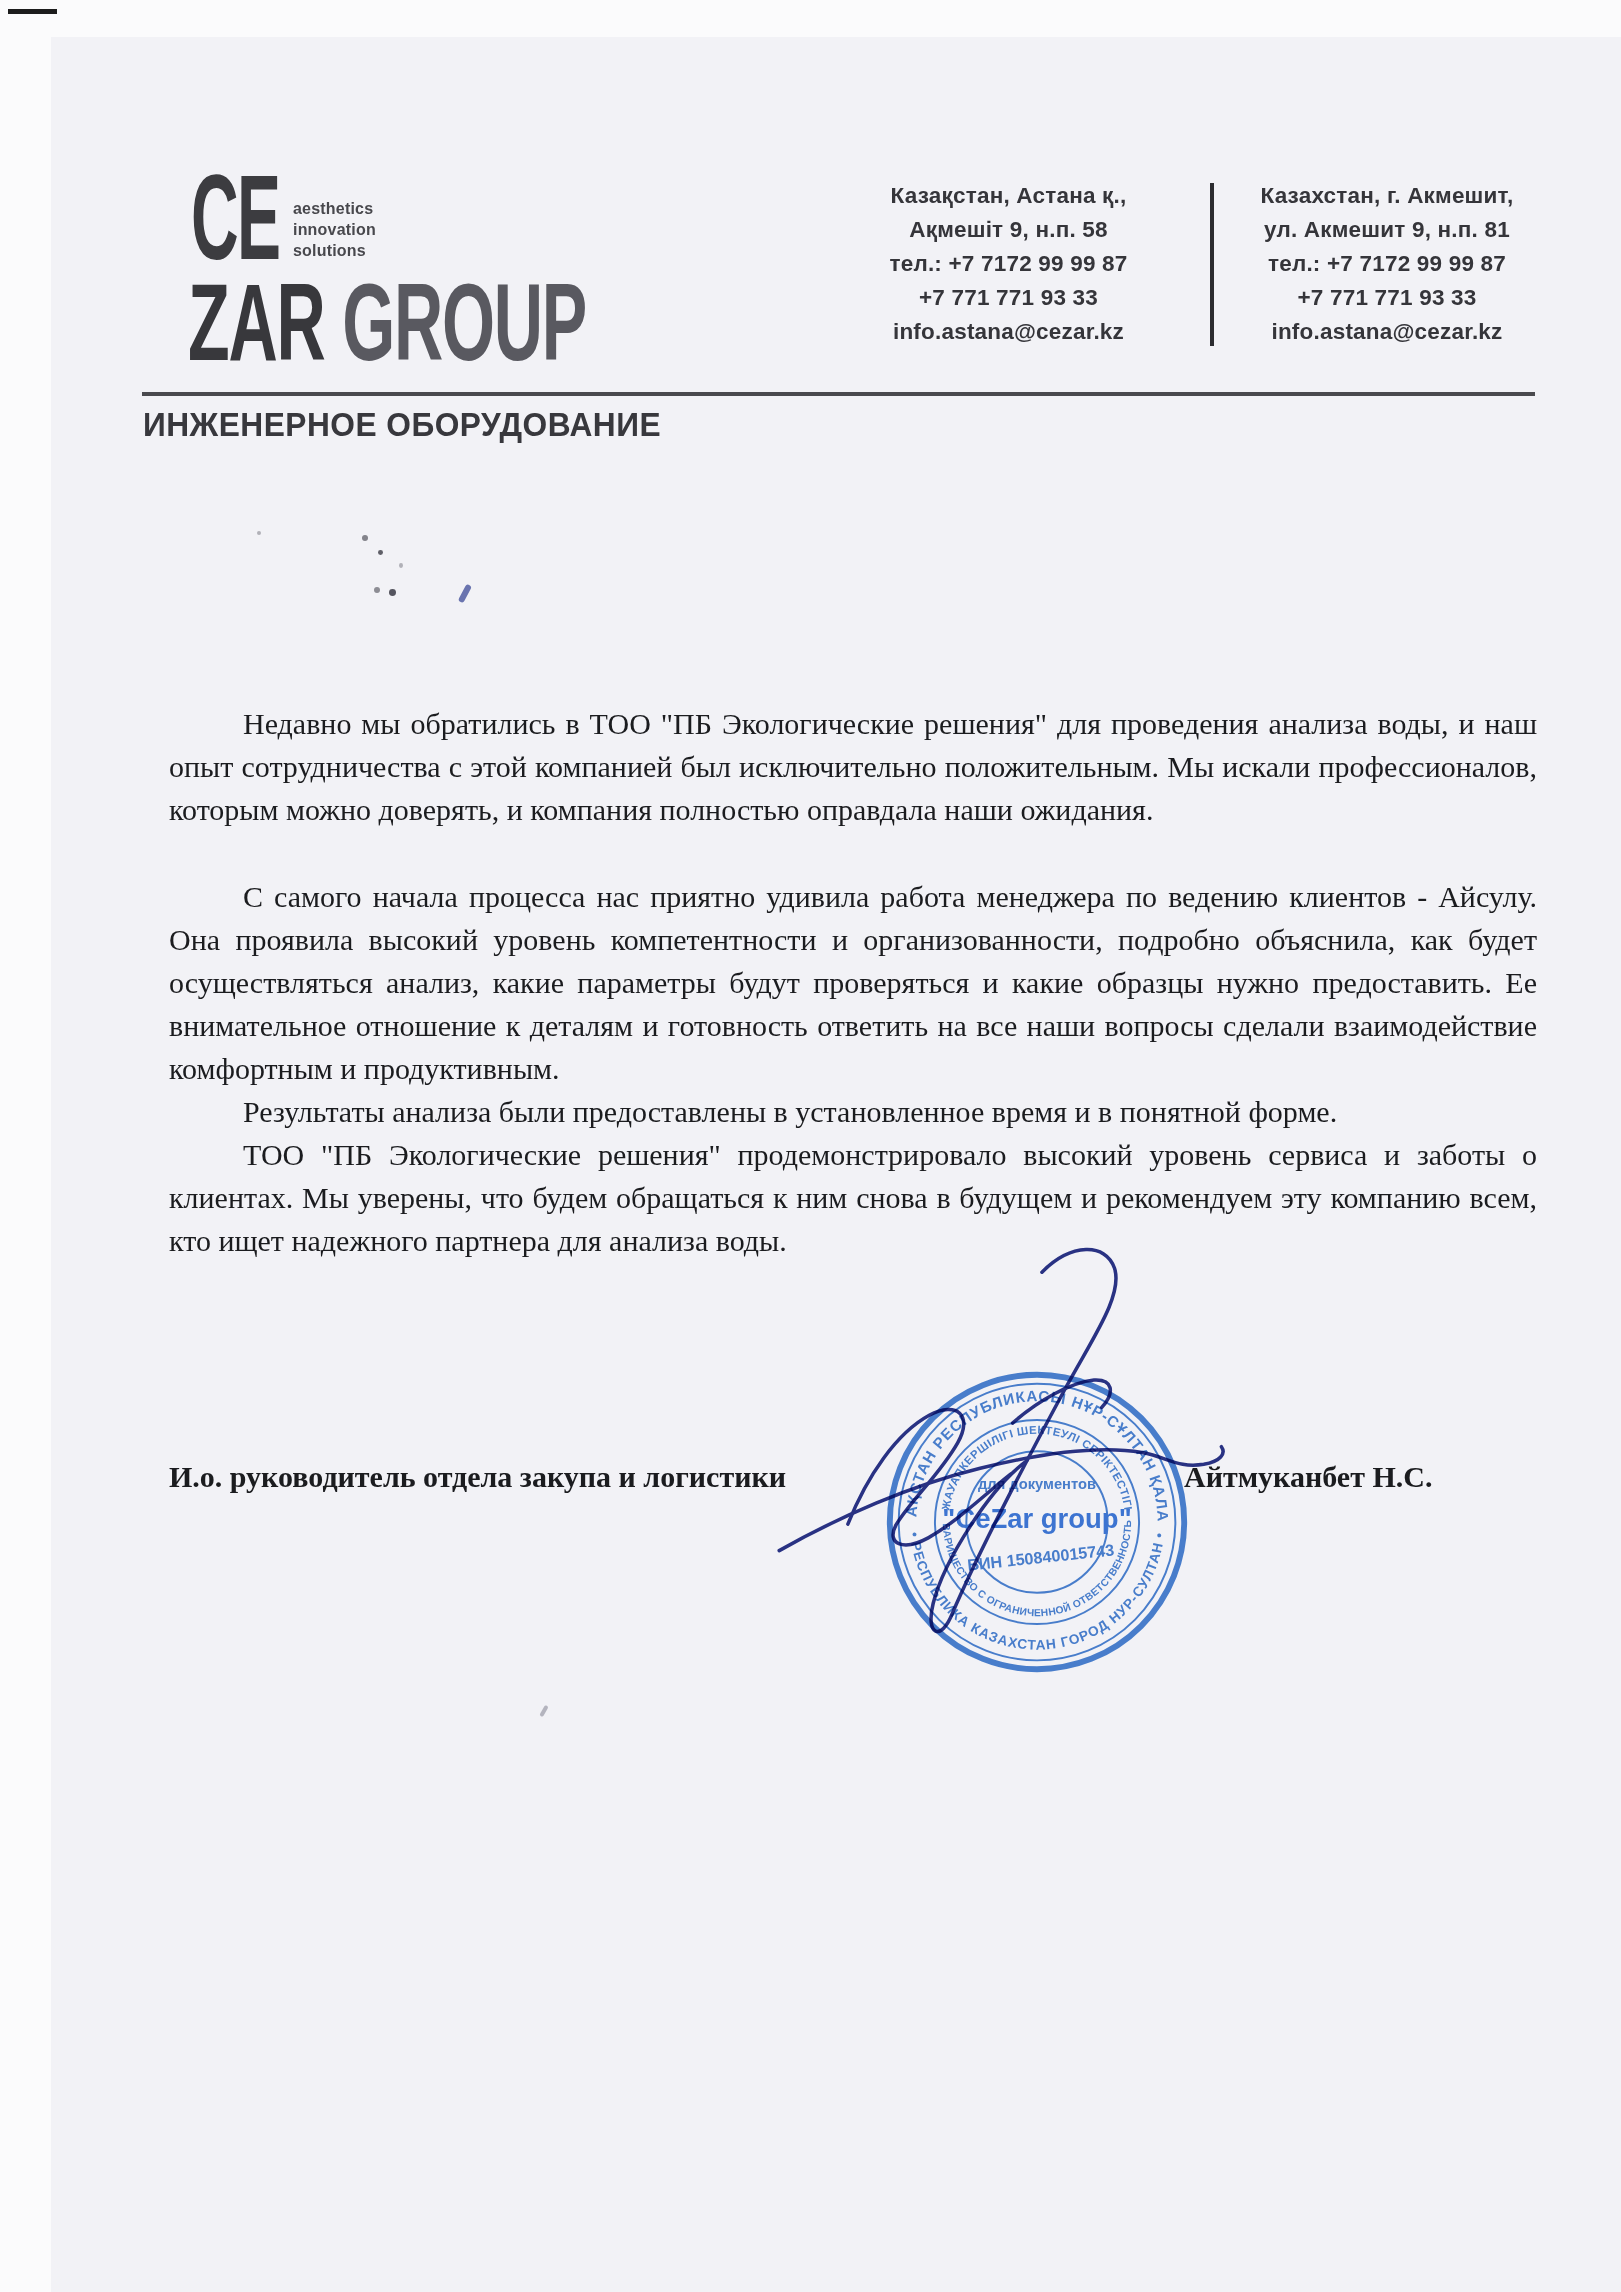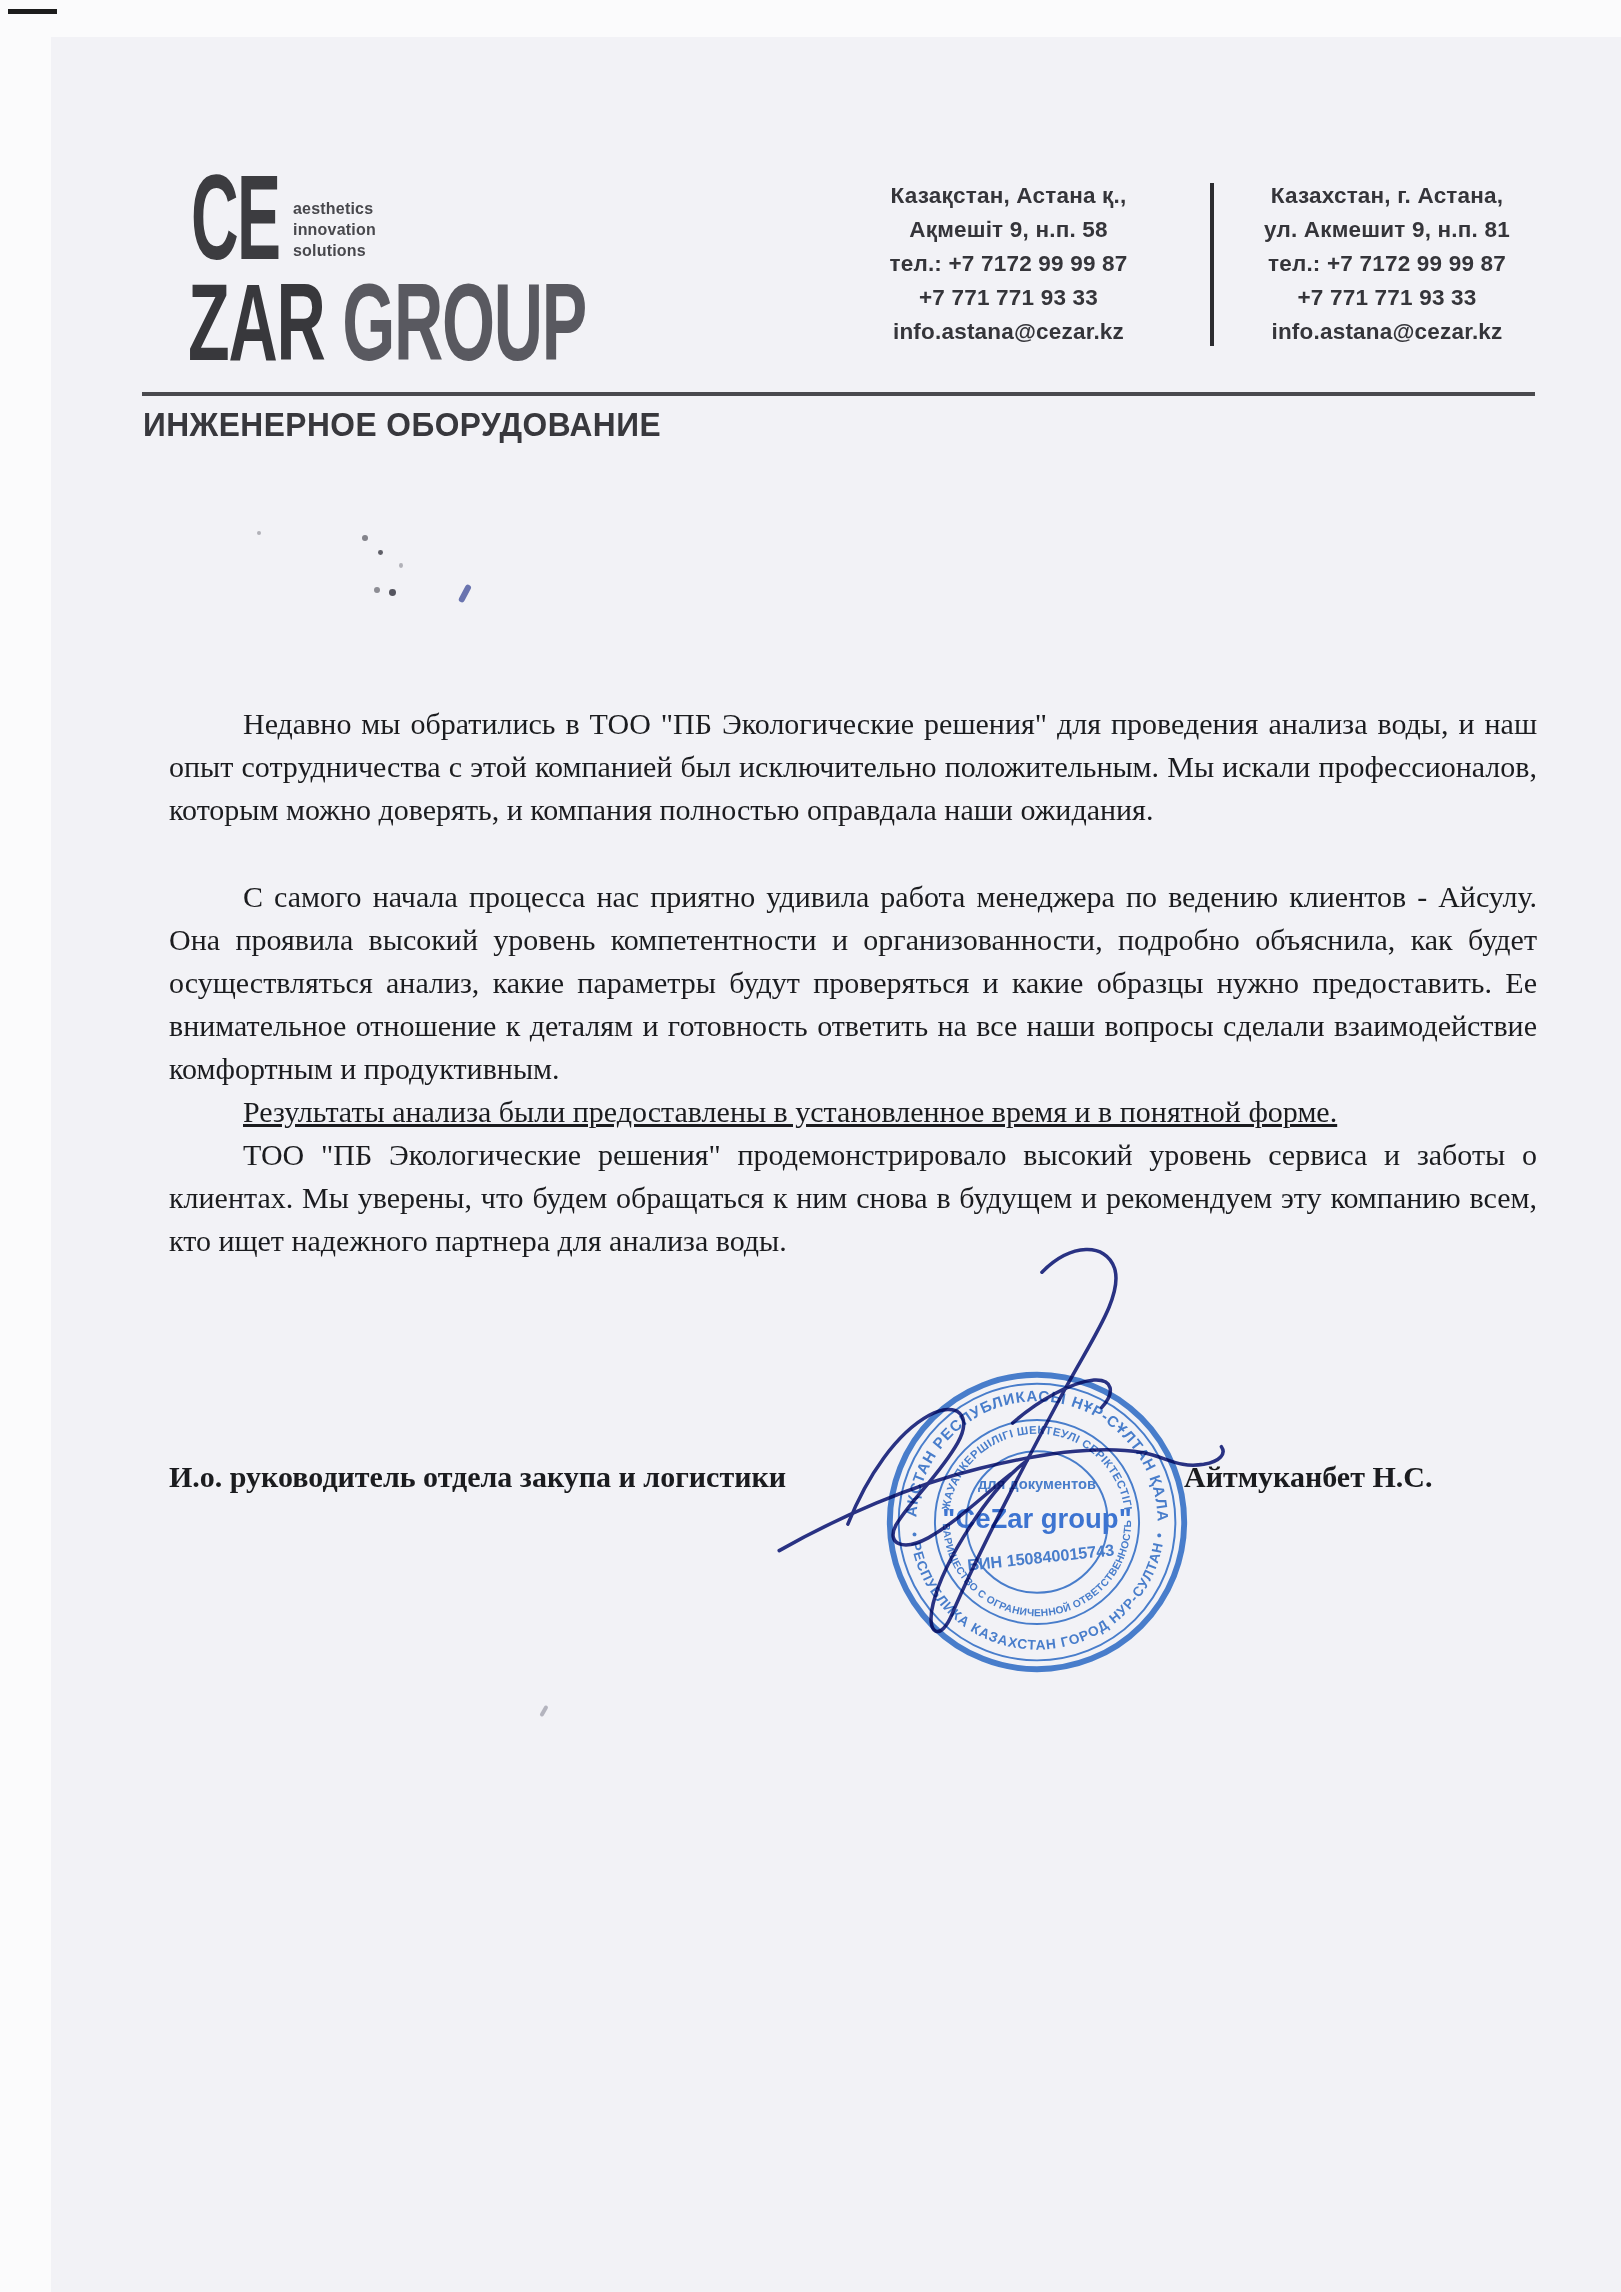--- a/index.html
+++ b/index.html
@@ -53,21 +53,21 @@
   .contact-col span{display:block;}
   
   .letter-body{
     position:absolute;left:169px;top:702px;width:1368px;
     font-family:"Liberation Serif",serif;
     font-size:30px;line-height:43px;color:#1b1c1f;
     text-align:justify;
   }
   .letter-body p{margin:0;text-indent:74px;}
   .letter-body p.gap{margin-top:44px;}
-  .letter-body p.no-justify{text-align:left;text-decoration:underline;}
+  .letter-body p.no-justify{text-align:left;}
   
   .sig-row{position:absolute;top:1460px;left:0;width:1568px;height:39px;
     font-family:"Liberation Serif",serif;font-size:30px;font-weight:bold;color:#1b1c1f;}
   .sig-title{position:absolute;left:169px;top:0;white-space:nowrap;}
   .sig-name{position:absolute;left:1184px;top:0;white-space:nowrap;}
   
   .stamp-svg{position:absolute;left:880px;top:1365px;mix-blend-mode:multiply;opacity:.92;}
   .stamp-svg text{font-family:"Liberation Sans",sans-serif;font-weight:bold;}
   .ink-svg{position:absolute;left:686px;top:1230px;mix-blend-mode:multiply;}
 </style>
@@ -98,21 +98,21 @@
 
 <div class="contact-col contact-kk">
   <span>Казақстан, Астана қ.,</span>
   <span>Ақмешіт 9, н.п. 58</span>
   <span>тел.: +7 7172 99 99 87</span>
   <span>+7 771 771 93 33</span>
   <span>info.astana@cezar.kz</span>
 </div>
 <div class="contact-divider"></div>
 <div class="contact-col contact-ru">
-  <span>Казахстан, г. Астана,</span>
+  <span>Казахстан, г. Акмешит,</span>
   <span>ул. Акмешит 9, н.п. 81</span>
   <span>тел.: +7 7172 99 99 87</span>
   <span>+7 771 771 93 33</span>
   <span>info.astana@cezar.kz</span>
 </div>
 
 <div class="letter-body">
   <p>Недавно мы обратились в ТОО "ПБ Экологические решения" для проведения анализа воды, и наш опыт сотрудничества с этой компанией был исключительно положительным. Мы искали профессионалов, которым можно доверять, и компания полностью оправдала наши ожидания.</p>
   <p class="gap">С самого начала процесса нас приятно удивила работа менеджера по ведению клиентов - Айсулу. Она проявила высокий уровень компетентности и организованности, подробно объяснила, как будет осуществляться анализ, какие параметры будут проверяться и какие образцы нужно предоставить. Ее внимательное отношение к деталям и готовность ответить на все наши вопросы сделали взаимодействие комфортным и продуктивным.</p>
   <p class="no-justify">Результаты анализа были предоставлены в установленное время и в понятной форме.</p>

